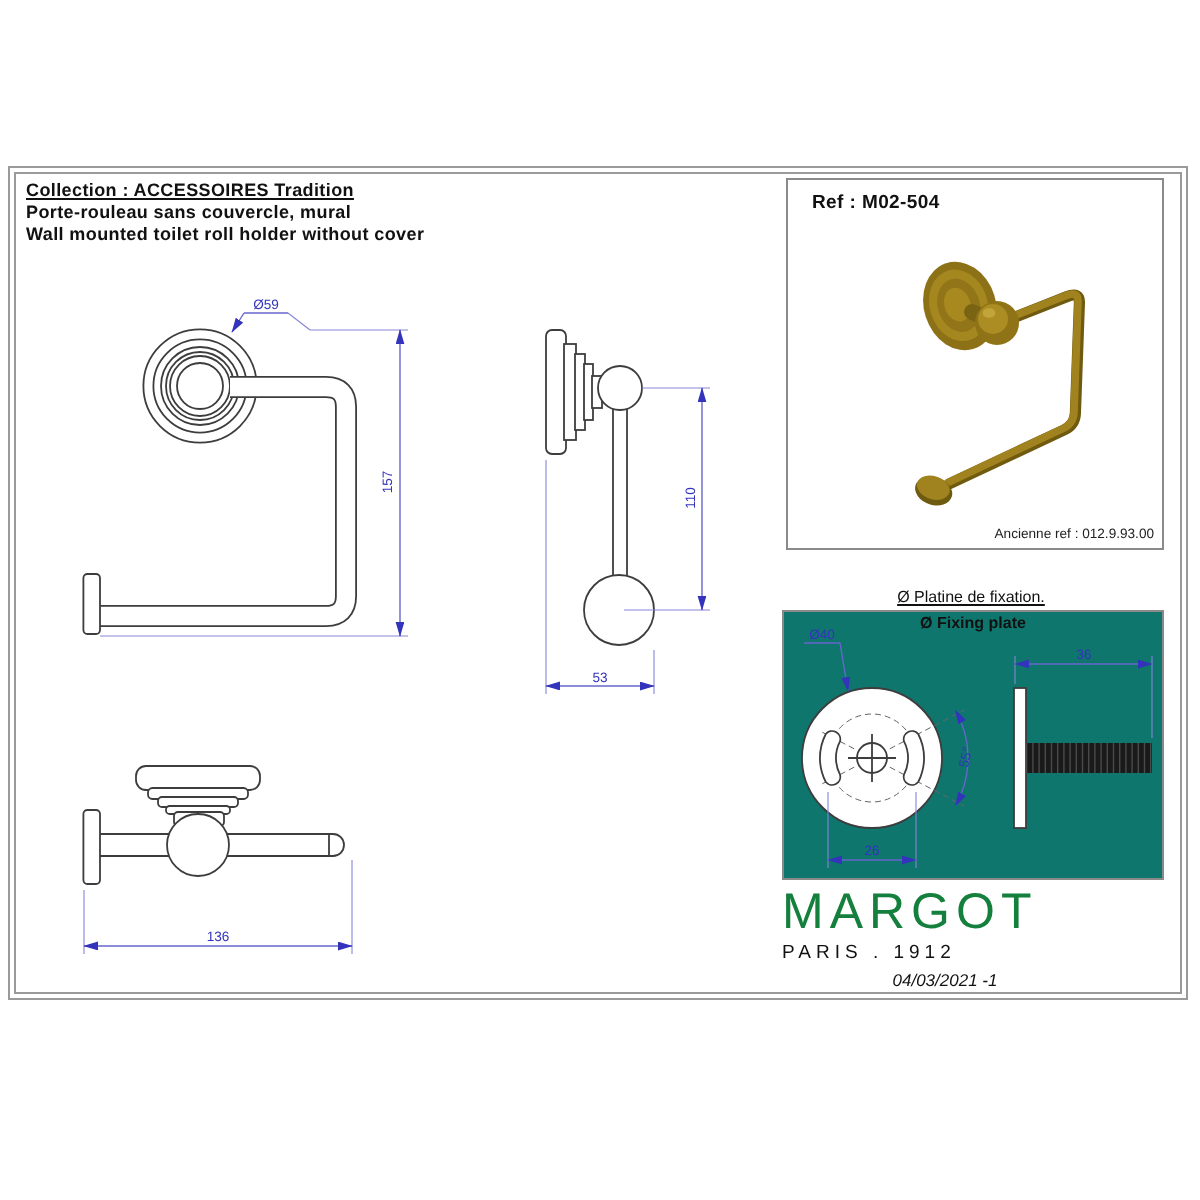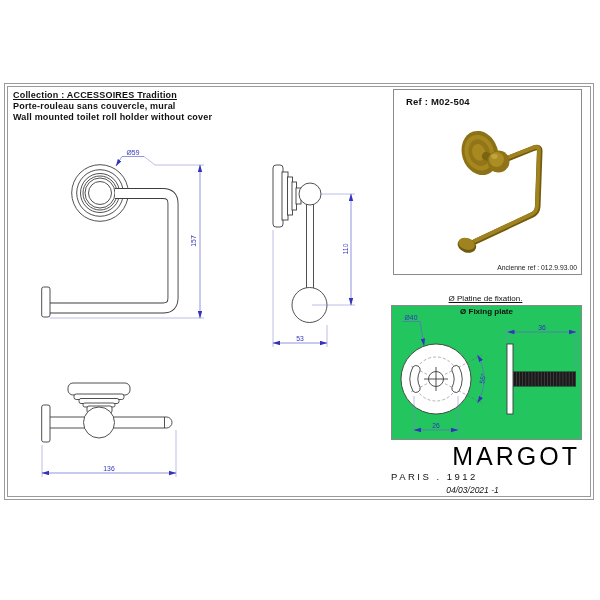--- a/index.html
+++ b/index.html
@@ -8,24 +8,24 @@
   .frame-outer{position:absolute;left:4px;top:83px;width:588px;height:415px;border:1px solid #9a9a9a;}
   .frame-inner{position:absolute;left:2px;top:2px;right:2px;bottom:2px;border:1px solid #9a9a9a;}
   .header{position:absolute;left:13px;top:90px;font-size:9px;font-weight:bold;line-height:11px;letter-spacing:.2px;}
   .header .u{text-decoration:underline;}
   .ref-box{position:absolute;left:393px;top:89px;width:187px;height:184px;border:1px solid #8a8a8a;background:#fff;}
   .ref-label{position:absolute;left:12px;top:6px;font-size:9.5px;font-weight:bold;letter-spacing:.2px;}
   .old-ref{position:absolute;right:4px;bottom:3px;font-size:6.8px;color:#222;}
   .dsvg{position:absolute;}
   .fix-title-fr{position:absolute;left:391px;top:294px;width:189px;text-align:center;
                 font-size:8px;font-weight:normal;text-decoration:underline;}
-  .fix-box{position:absolute;left:391px;top:305px;width:189px;height:133px;border:1px solid #8a8a8a;background:#22c55e;}
+  .fix-box{position:absolute;left:391px;top:305px;width:189px;height:133px;border:1px solid #8a8a8a;background:#0f766e;}
   .fix-title-en{position:absolute;left:0;top:1px;width:100%;text-align:center;font-size:8px;font-weight:bold;}
-  .brand-name{position:absolute;left:391px;top:442px;width:189px;text-align:right;
-              font-size:25px;font-weight:400;letter-spacing:3px;color:#000000;}
+  .brand-name{position:absolute;left:391px;top:442px;width:189px;text-align:left;
+              font-size:25px;font-weight:400;letter-spacing:3px;color:#15803d;}
   .brand-city{position:absolute;left:391px;top:471px;width:189px;text-align:left;
               font-size:9.5px;font-weight:normal;letter-spacing:2.5px;}
   .brand-date{position:absolute;left:391px;top:485px;width:163px;text-align:center;
               font-size:8.5px;font-style:italic;}
   svg text{font-family:"Liberation Sans",sans-serif;}
   .dimtxt{fill:#3333bb;font-size:6.8px;}
   .dln{stroke:#6666cc;stroke-width:.7;fill:none;}
   .eln{stroke:#8585d8;stroke-width:.55;fill:none;}
   .oln{stroke:#3d3d3d;stroke-width:.9;fill:#fff;}
   .olnn{stroke:#3d3d3d;stroke-width:.9;fill:none;}

